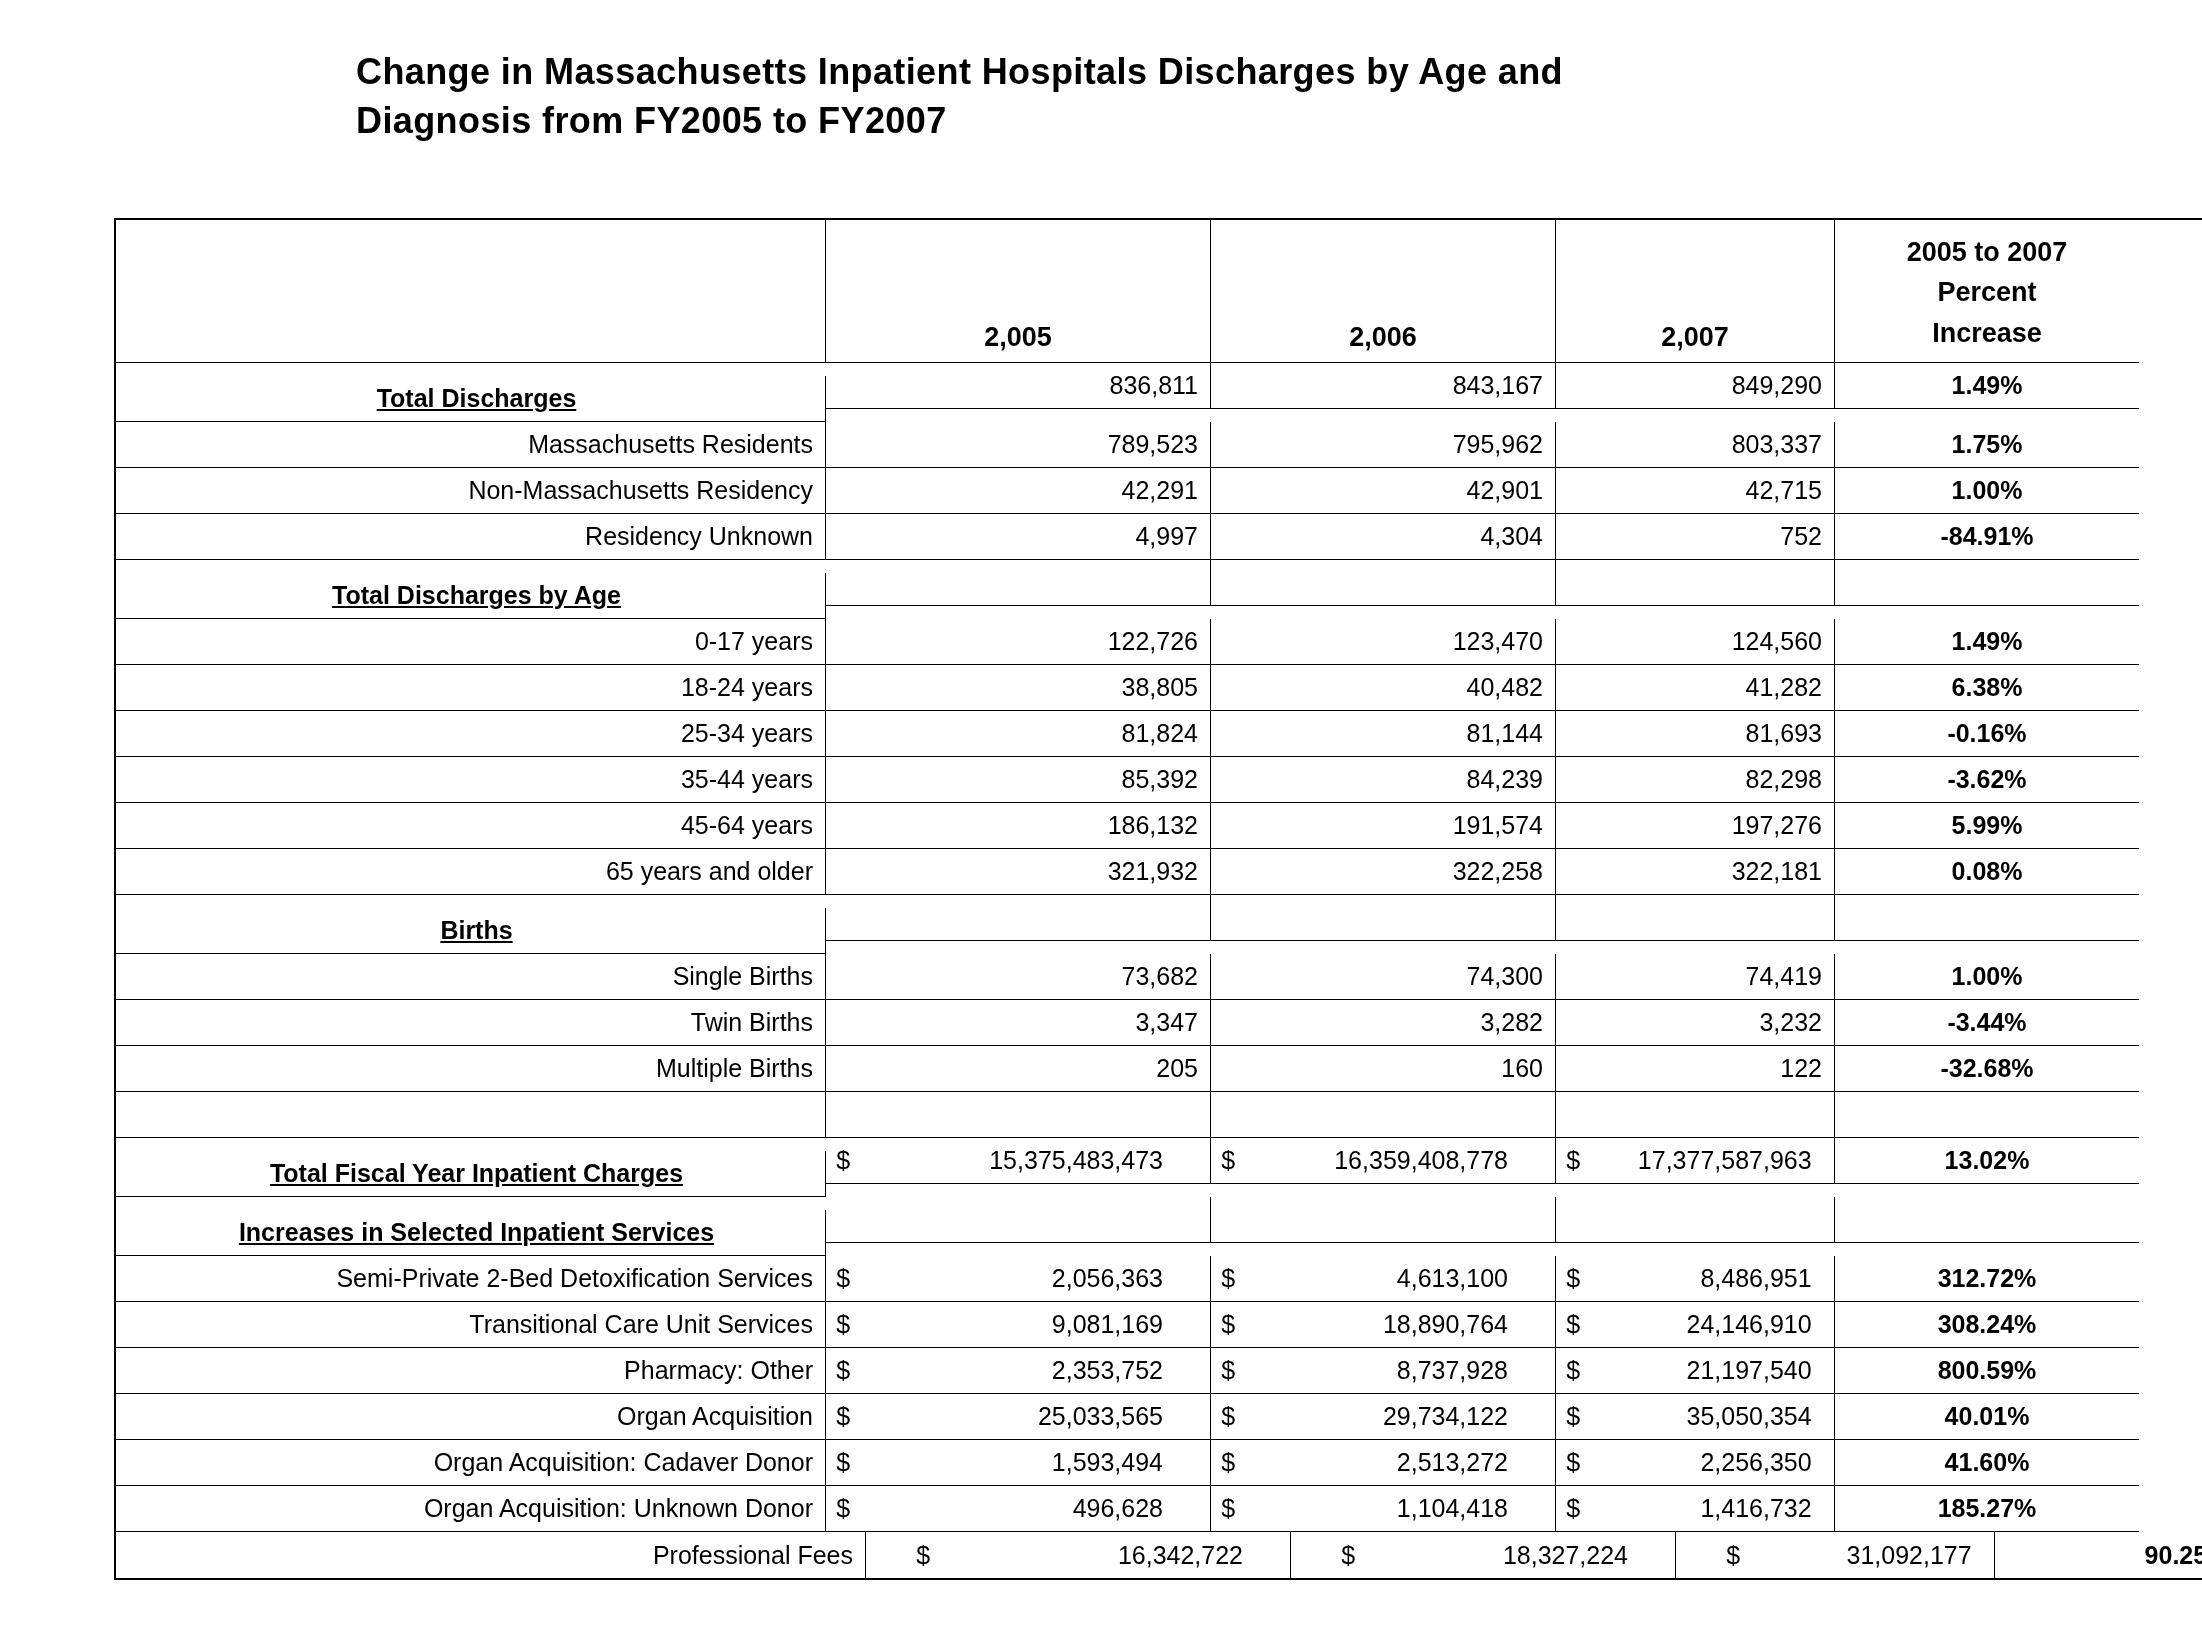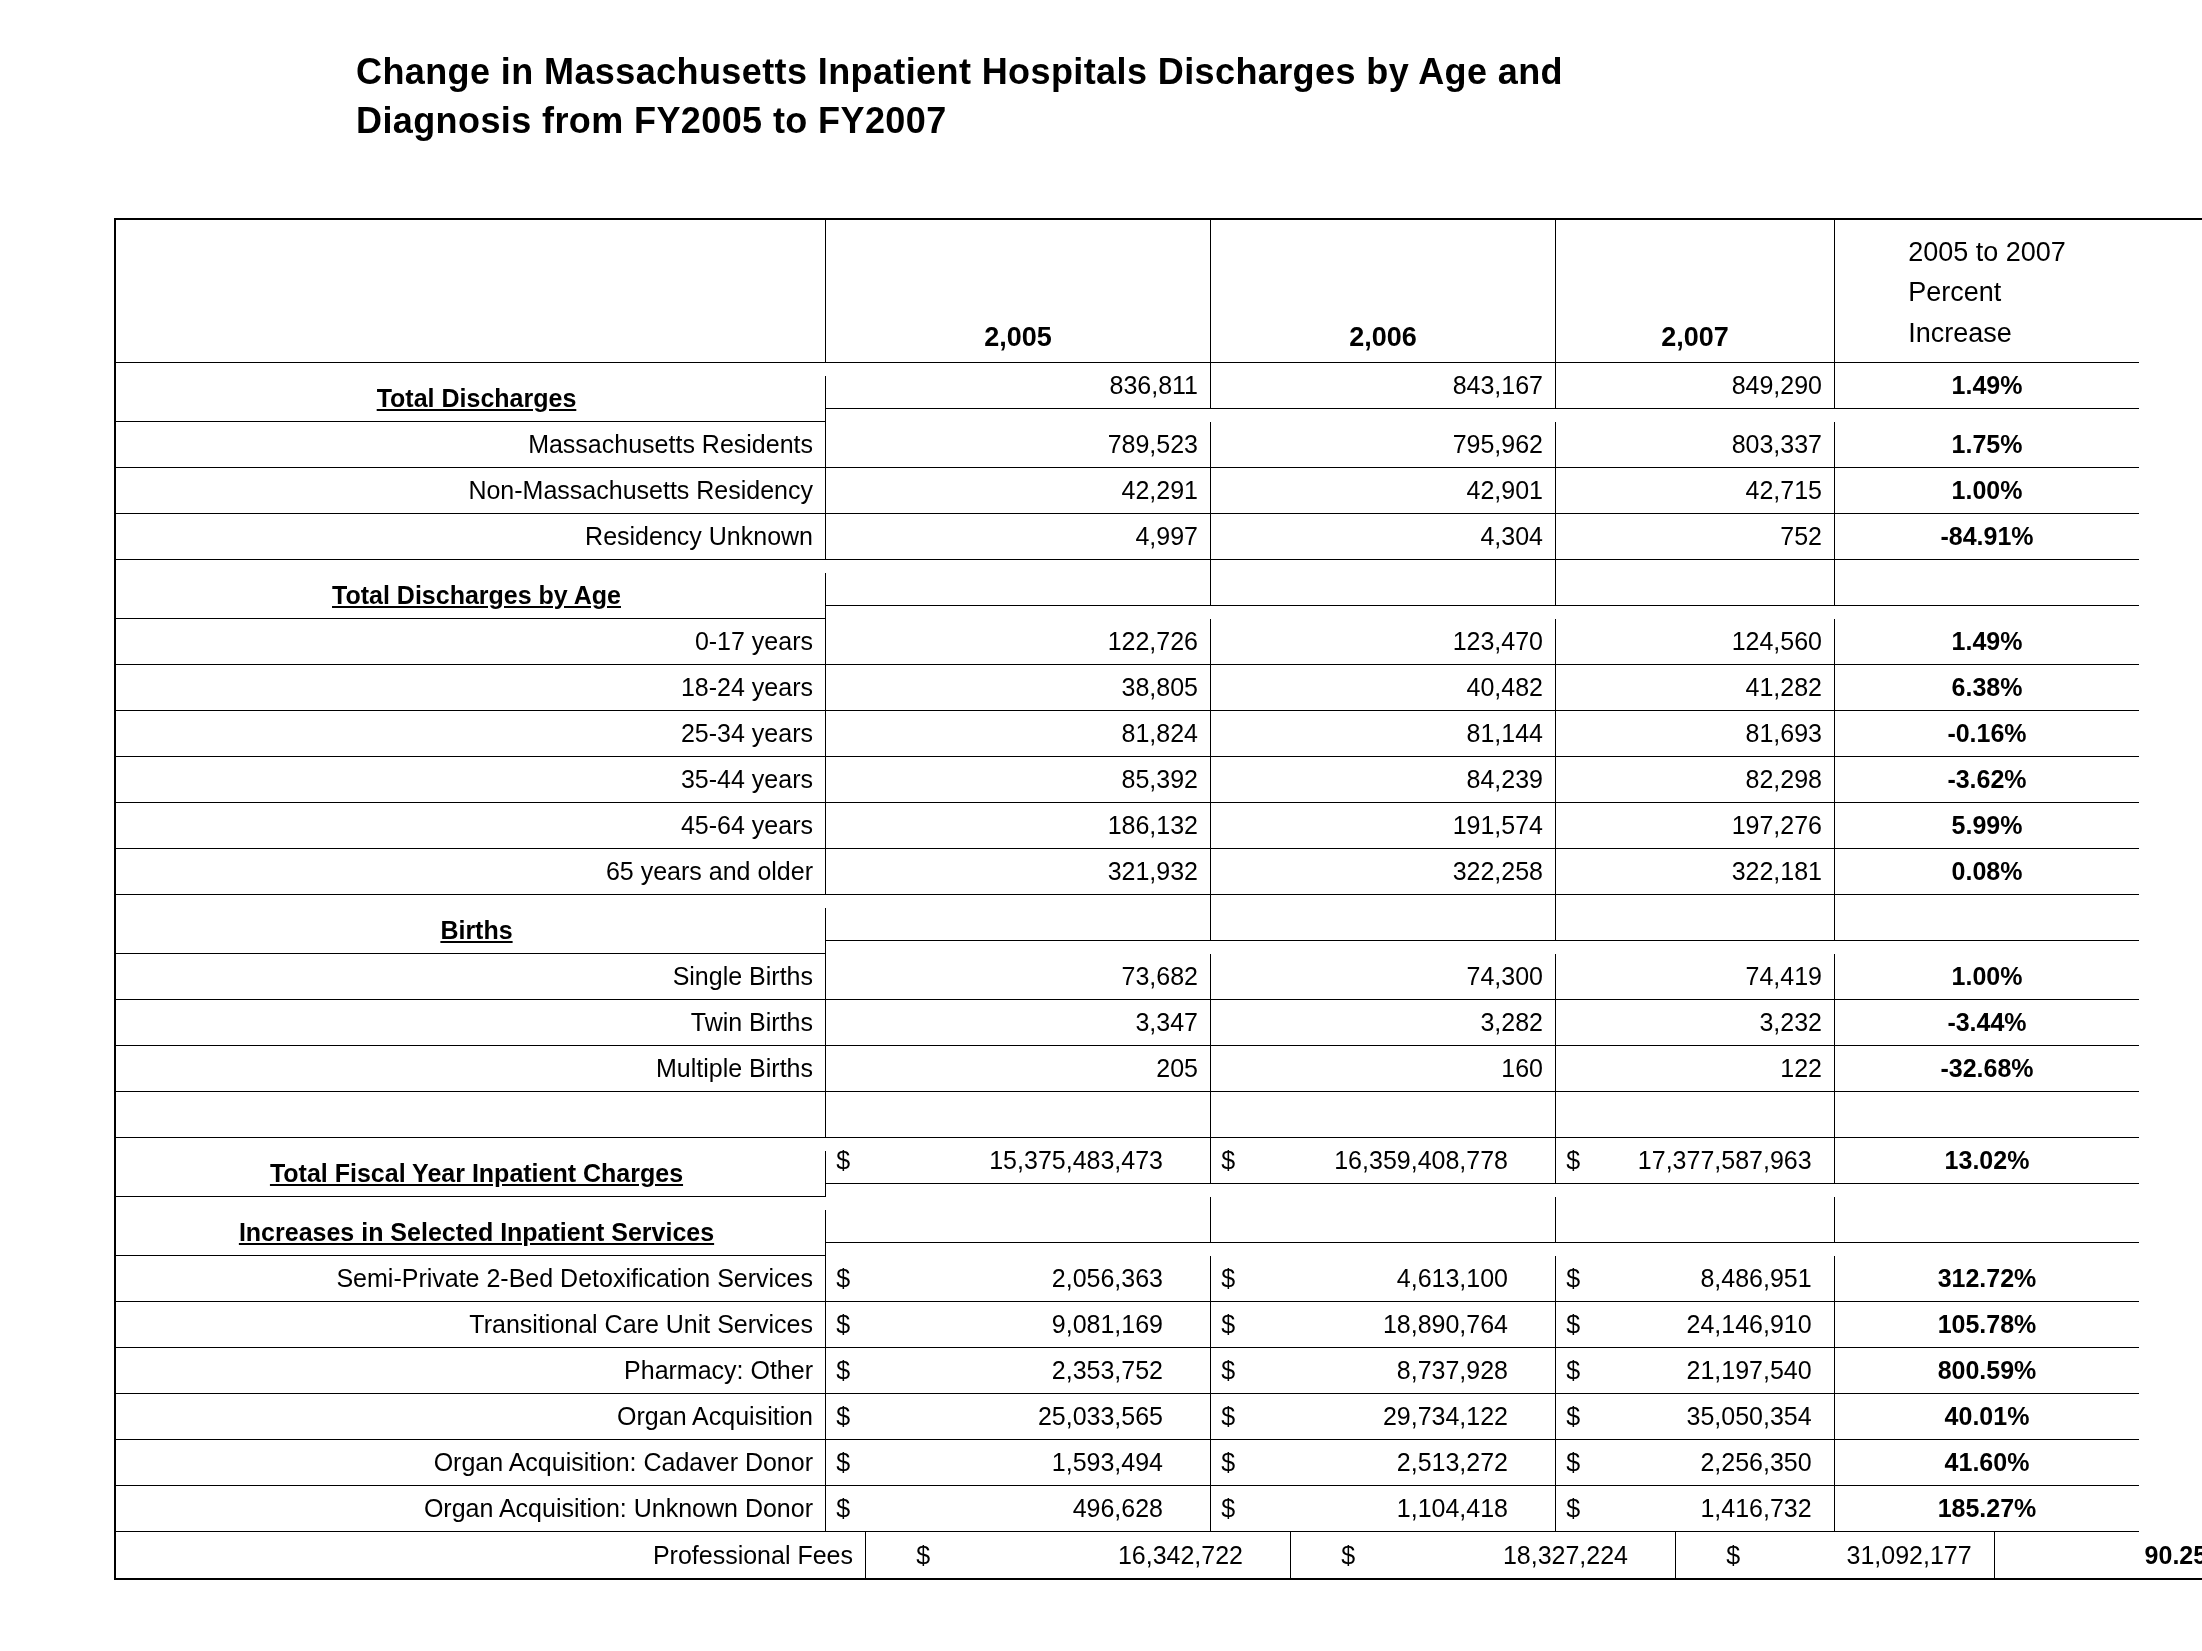--- a/index.html
+++ b/index.html
@@ -64,23 +64,23 @@
 
   .header-row .cell {
     height: 143px;
     align-items: flex-end;
     justify-content: center;
     font-weight: bold;
     font-size: 27px;
     padding: 0 0 8.6px 0;
   }
   .pct-header {
-    text-align: left;
+    text-align: center;
     line-height: 1.5;
-    font-weight: normal;
+    font-weight: bold;
   }
 </style>
 </head>
 <body>
 
 <div>
 
   <div class="title">
     <div>Change in Massachusetts Inpatient Hospitals Discharges by Age and</div>
     <div>Diagnosis from FY2005 to FY2007</div>
@@ -299,21 +299,21 @@
             <span class="val">9,081,169</span>
           </div>
           <div class="cell num-cell col-v2006 currency">
             <span class="dollar">$</span>
             <span class="val">18,890,764</span>
           </div>
           <div class="cell num-cell col-v2007 currency">
             <span class="dollar">$</span>
             <span class="val">24,146,910</span>
           </div>
-          <div class="cell pct-cell">105.78%</div>
+          <div class="cell pct-cell">308.24%</div>
         </div>
         <div class="row row-data">
           <div class="cell label-cell">
             <span class="label-text">Pharmacy: Other</span>
           </div>
           <div class="cell num-cell col-v2005 currency">
             <span class="dollar">$</span>
             <span class="val">2,353,752</span>
           </div>
           <div class="cell num-cell col-v2006 currency">

